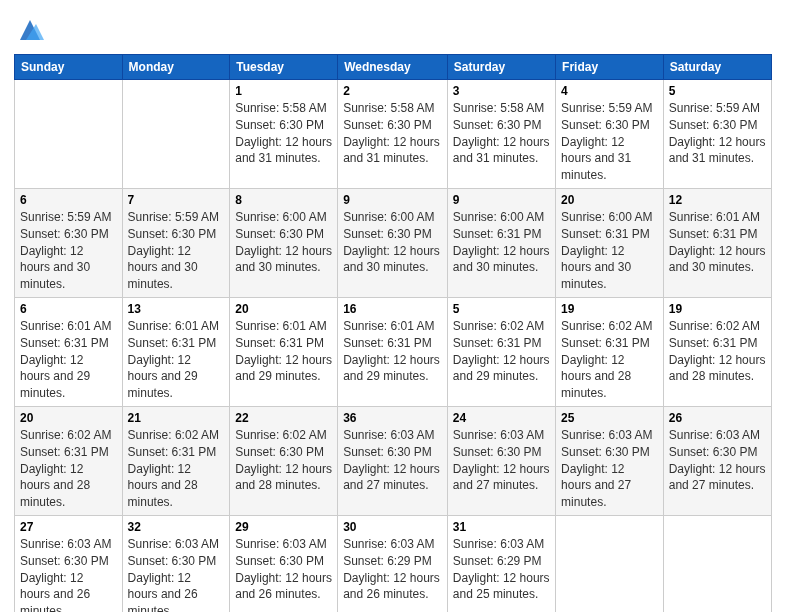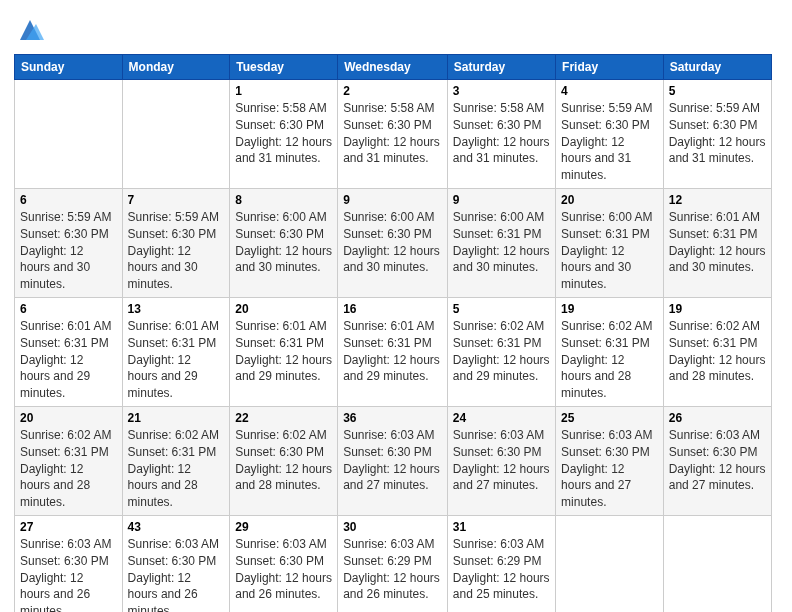--- a/index.html
+++ b/index.html
@@ -242,21 +242,21 @@
             <span class="day-number">26</span>
             <div class="day-info">Sunrise: 6:03 AM<br>Sunset: 6:30 PM<br>Daylight: 12 hours and 27 minutes.</div>
           </td>
         </tr>
         <tr>
           <td>
             <span class="day-number">27</span>
             <div class="day-info">Sunrise: 6:03 AM<br>Sunset: 6:30 PM<br>Daylight: 12 hours and 26 minutes.</div>
           </td>
           <td>
-            <span class="day-number">43</span>
+            <span class="day-number">32</span>
             <div class="day-info">Sunrise: 6:03 AM<br>Sunset: 6:30 PM<br>Daylight: 12 hours and 26 minutes.</div>
           </td>
           <td>
             <span class="day-number">29</span>
             <div class="day-info">Sunrise: 6:03 AM<br>Sunset: 6:30 PM<br>Daylight: 12 hours and 26 minutes.</div>
           </td>
           <td>
             <span class="day-number">30</span>
             <div class="day-info">Sunrise: 6:03 AM<br>Sunset: 6:29 PM<br>Daylight: 12 hours and 26 minutes.</div>
           </td>

